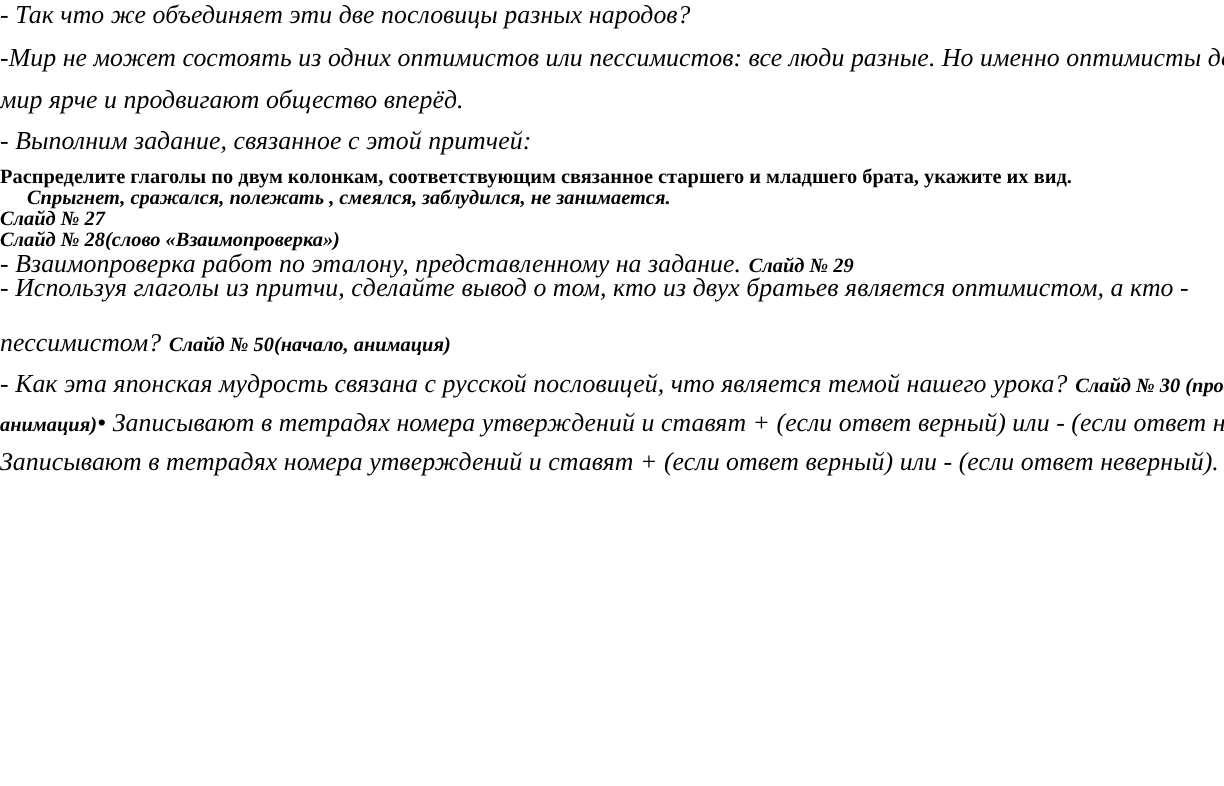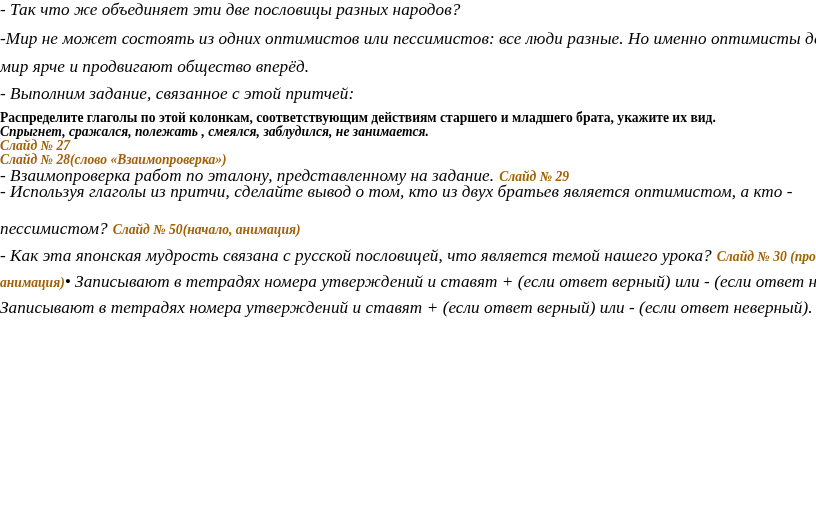--- a/index.html
+++ b/index.html
@@ -1,31 +1,31 @@
 <!DOCTYPE html>
 <html><head>
 <meta charset="utf-8">
 <style>
   html, body { margin: 0; padding: 0; background: #ffffff; }
   body { width: 816px; height: 524px; overflow: hidden; position: relative; font-family: "DejaVu Serif", "Liberation Serif", serif; color: #000; }
   .line { position: absolute; left: 0; white-space: nowrap; }
   .it { font-style: italic; font-family: "Liberation Serif", "DejaVu Serif", serif; font-size: 17.2px; letter-spacing: 0.05px; }
   .bold { font-weight: bold; font-family: "Liberation Serif", serif; font-size: 13.6px; }
-  .red { color: #a16207; font-weight: bold; font-style: italic; font-family: "Liberation Serif", serif; font-size: 13.6px; }
-  .indent { }
+  .red { color: #000000; font-weight: bold; font-style: italic; font-family: "Liberation Serif", serif; font-size: 13.6px; }
+  .indent { padding-left: 18px; }
 </style>
 </head>
 <body>
 
 <div>
   <div class="line it" style="top:0px;">- Так что же объединяет эти две пословицы разных народов?</div>
   <div class="line it" style="top:29px;">-Мир не может состоять из одних оптимистов или пессимистов: все люди разные. Но именно оптимисты делают наш</div>
   <div class="line it" style="top:57px;text-align:right;">мир ярче и продвигают общество вперёд.</div>
   <div class="line it" style="top:84px;">- Выполним задание, связанное с этой притчей:</div>
-  <div class="line bold" style="top:110px;">Распределите глаголы по этой колонкам, соответствующим действиям старшего и младшего брата, укажите их вид.</div>
+  <div class="line bold" style="top:110px;">Распределите глаголы по двум колонкам, соответствующим связанное старшего и младшего брата, укажите их вид.</div>
   <div class="line bold indent" style="top:124px; font-style:italic;">Спрыгнет, сражался, полежать , смеялся, заблудился, не занимается.</div>
   <div class="line red" style="top:138px;">Слайд № 27</div>
   <div class="line red" style="top:152px;">Слайд № 28(слово «Взаимопроверка»)</div>
   <div class="line" style="top:166px;">
     <span class="it" style="font-style:italic;">- Взаимопроверка работ по эталону, представленному на задание.</span>
     <span class="red">Слайд № 29</span>
   </div>
   <div class="line it" style="top:182px;text-align:right;">- Используя глаголы из притчи, сделайте вывод  о том, кто из двух братьев является оптимистом,  а кто -</div>
   <div class="line" style="top:219px;">
     <span class="it">пессимистом?</span>

